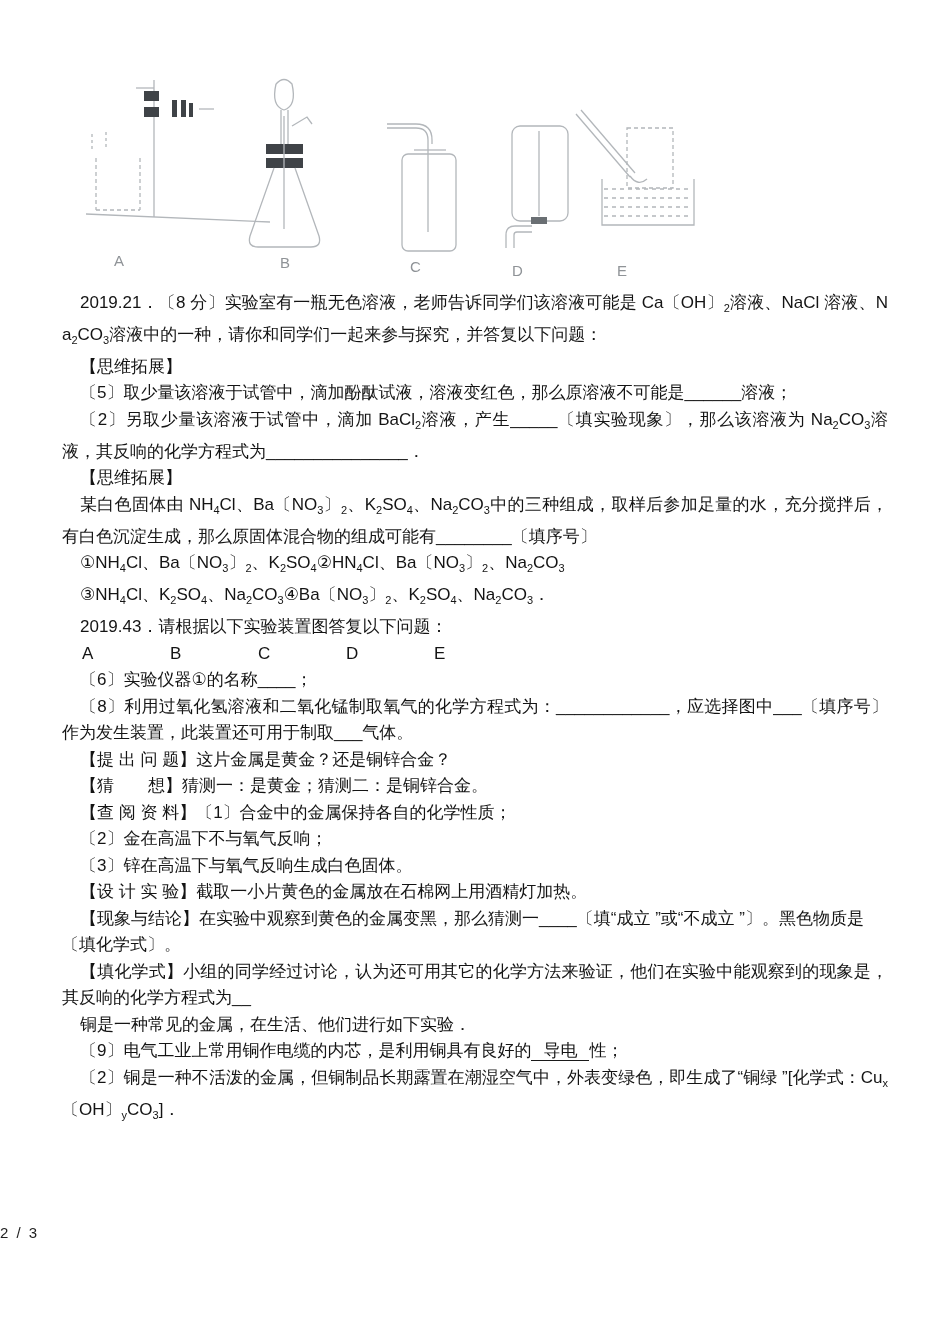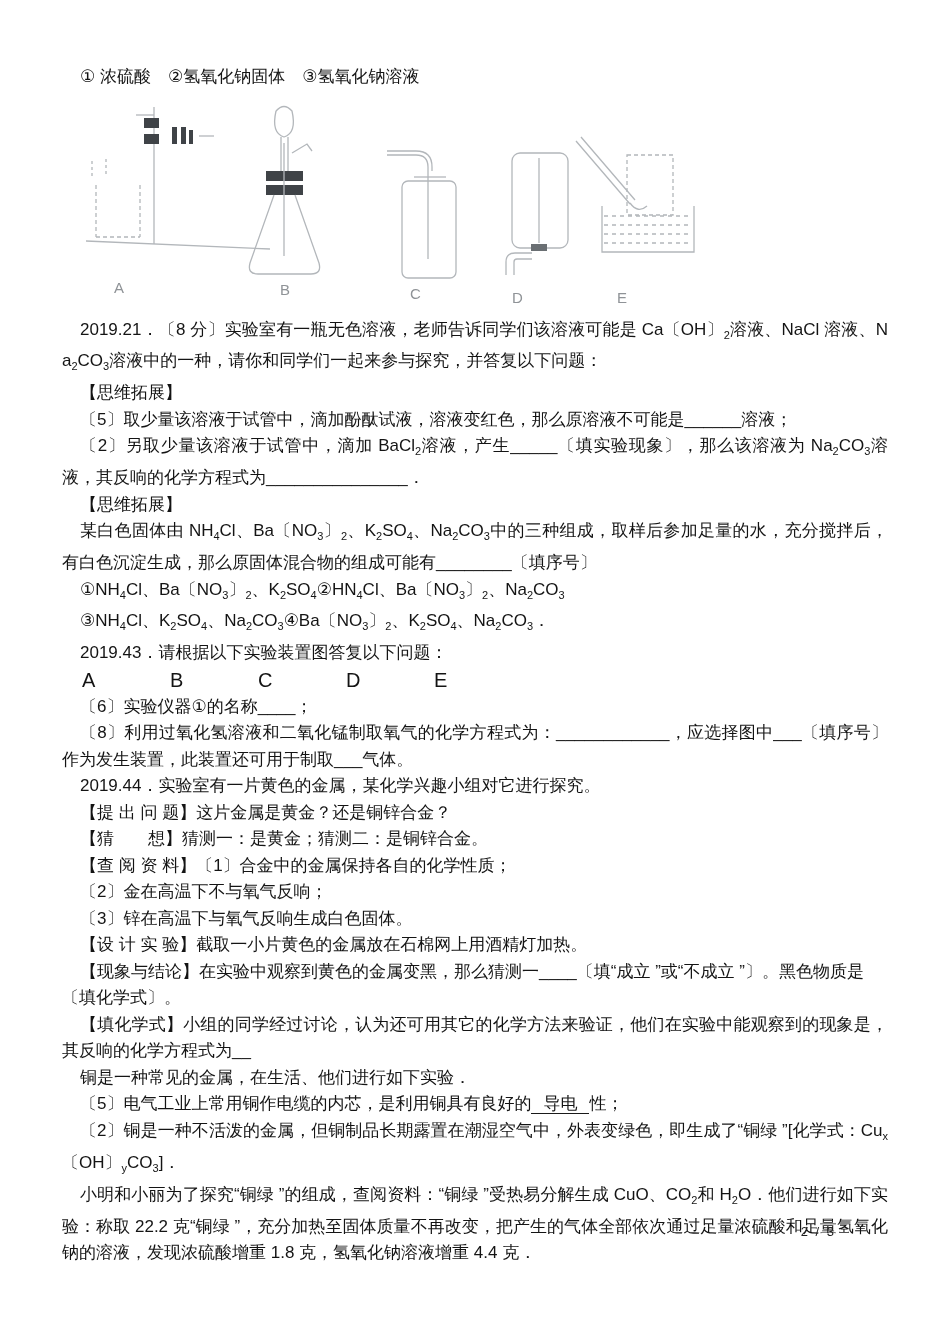--- a/index.html
+++ b/index.html
@@ -11,36 +11,35 @@
   .page{
     position:absolute;top:64px;left:62px;width:826px;
   }
   p.line{
     margin:0;font-size:17px;line-height:26.5px;text-align:justify;
     word-break:break-all;
   }
   p.indent{text-indent:18px;}
   .figure-wrap{margin:12px 0 10px 22px;width:640px;height:204px;}
   .figure-wrap svg{display:block;}
-  .letter-row{margin:0;font-size:20px;line-height:27px;}
+  .letter-row{margin:0;font-size:17px;line-height:27px;}
   .letter-row span{display:inline-block;width:88px;}
   .letter-row span:first-child{margin-left:20px;}
   .ans{border-bottom:1.5px solid #1a1a1a;padding:0 12px;}
   .footer{
-    position:absolute;top:1224px;left:0;width:836px;text-align:right;
-    font-size:13px;color:#1f1f1f;letter-spacing:2px;
+    position:absolute;top:1224px;left:0;width:836px;text-align:left;
+    font-size:15px;color:#1f1f1f;letter-spacing:2px;
   }
   sub{font-size:11px;}
 </style>
 </head>
 <body>
 
 <div class="page">
 
-  <p class="line indent">① 浓硫酸　②氢氧化钠固体　③氢氧化钠溶液</p>
 
   <div class="figure-wrap">
     <svg width="640" height="204" viewBox="0 0 640 204">
 
       <g stroke="#b3b7bb" stroke-width="1.3" fill="none">
         <path d="M2,138 L186,146"></path>
         <path d="M70,4 V141"></path>
         <path d="M52,12 H70"></path>
         <path d="M8,58 V74" stroke-dasharray="3,3"></path>
         <path d="M22,56 V72" stroke-dasharray="3,3"></path>
@@ -105,32 +104,30 @@
   <p class="line indent">①NH<sub>4</sub>Cl、Ba〔NO<sub>3</sub>〕<sub>2</sub>、K<sub>2</sub>SO<sub>4</sub>②HN<sub>4</sub>Cl、Ba〔NO<sub>3</sub>〕<sub>2</sub>、Na<sub>2</sub>CO<sub>3</sub></p>
   <p class="line indent">③NH<sub>4</sub>Cl、K<sub>2</sub>SO<sub>4</sub>、Na<sub>2</sub>CO<sub>3</sub>④Ba〔NO<sub>3</sub>〕<sub>2</sub>、K<sub>2</sub>SO<sub>4</sub>、Na<sub>2</sub>CO<sub>3</sub>．</p>
   <p class="line indent">2019.43．请根据以下实验装置图答复以下问题：</p>
 
   <p class="letter-row">
     <span>A</span><span>B</span><span>C</span><span>D</span><span>E</span>
   </p>
 
   <p class="line indent">〔6〕实验仪器①的名称____；</p>
   <p class="line indent">〔8〕利用过氧化氢溶液和二氧化锰制取氧气的化学方程式为：____________，应选择图中___〔填序号〕作为发生装置，此装置还可用于制取___气体。</p>
-  <p class="line indent">2019.44．实验室有一片黄色的金属，某化学兴趣小组对它进行探究。</p>
   <p class="line indent">【提 出 问 题】这片金属是黄金？还是铜锌合金？</p>
   <p class="line indent">【猜　　想】猜测一：是黄金；猜测二：是铜锌合金。</p>
   <p class="line indent">【查 阅 资 料】〔1〕合金中的金属保持各自的化学性质；</p>
   <p class="line indent">〔2〕金在高温下不与氧气反响；</p>
   <p class="line indent">〔3〕锌在高温下与氧气反响生成白色固体。</p>
   <p class="line indent">【设 计 实 验】截取一小片黄色的金属放在石棉网上用酒精灯加热。</p>
   <p class="line indent">【现象与结论】在实验中观察到黄色的金属变黑，那么猜测一____〔填“成立 ”或“不成立 ”〕。黑色物质是</p>
   <p class="line">〔填化学式〕。</p>
   <p class="line indent">【填化学式】小组的同学经过讨论，认为还可用其它的化学方法来验证，他们在实验中能观察到的现象是，其反响的化学方程式为__</p>
   <p class="line indent">铜是一种常见的金属，在生活、他们进行如下实验．</p>
 
-  <p class="line indent"><span>〔5〕电气工业上常用铜作电缆的内芯，是利用铜具有良好的</span><span class="ans">导电</span><span>性；</span></p>
+  <p class="line indent"><span>〔9〕电气工业上常用铜作电缆的内芯，是利用铜具有良好的</span><span class="ans">导电</span><span>性；</span></p>
 
   <p class="line indent">〔2〕铜是一种不活泼的金属，但铜制品长期露置在潮湿空气中，外表变绿色，即生成了“铜绿 ”[化学式：Cu<sub>x</sub>〔OH〕<sub>y</sub>CO<sub>3</sub>]．</p>
-  <p class="line indent">小明和小丽为了探究“铜绿 ”的组成，查阅资料：“铜绿 ”受热易分解生成 CuO、CO<sub>2</sub>和 H<sub>2</sub>O．他们进行如下实验：称取 22.2 克“铜绿 ”，充分加热至固体质量不再改变，把产生的气体全部依次通过足量浓硫酸和足量氢氧化钠的溶液，发现浓硫酸增重 1.8 克，氢氧化钠溶液增重 4.4 克．</p>
 
 </div>
 
 <div class="footer">2 / 3</div>
 
 </body></html>

